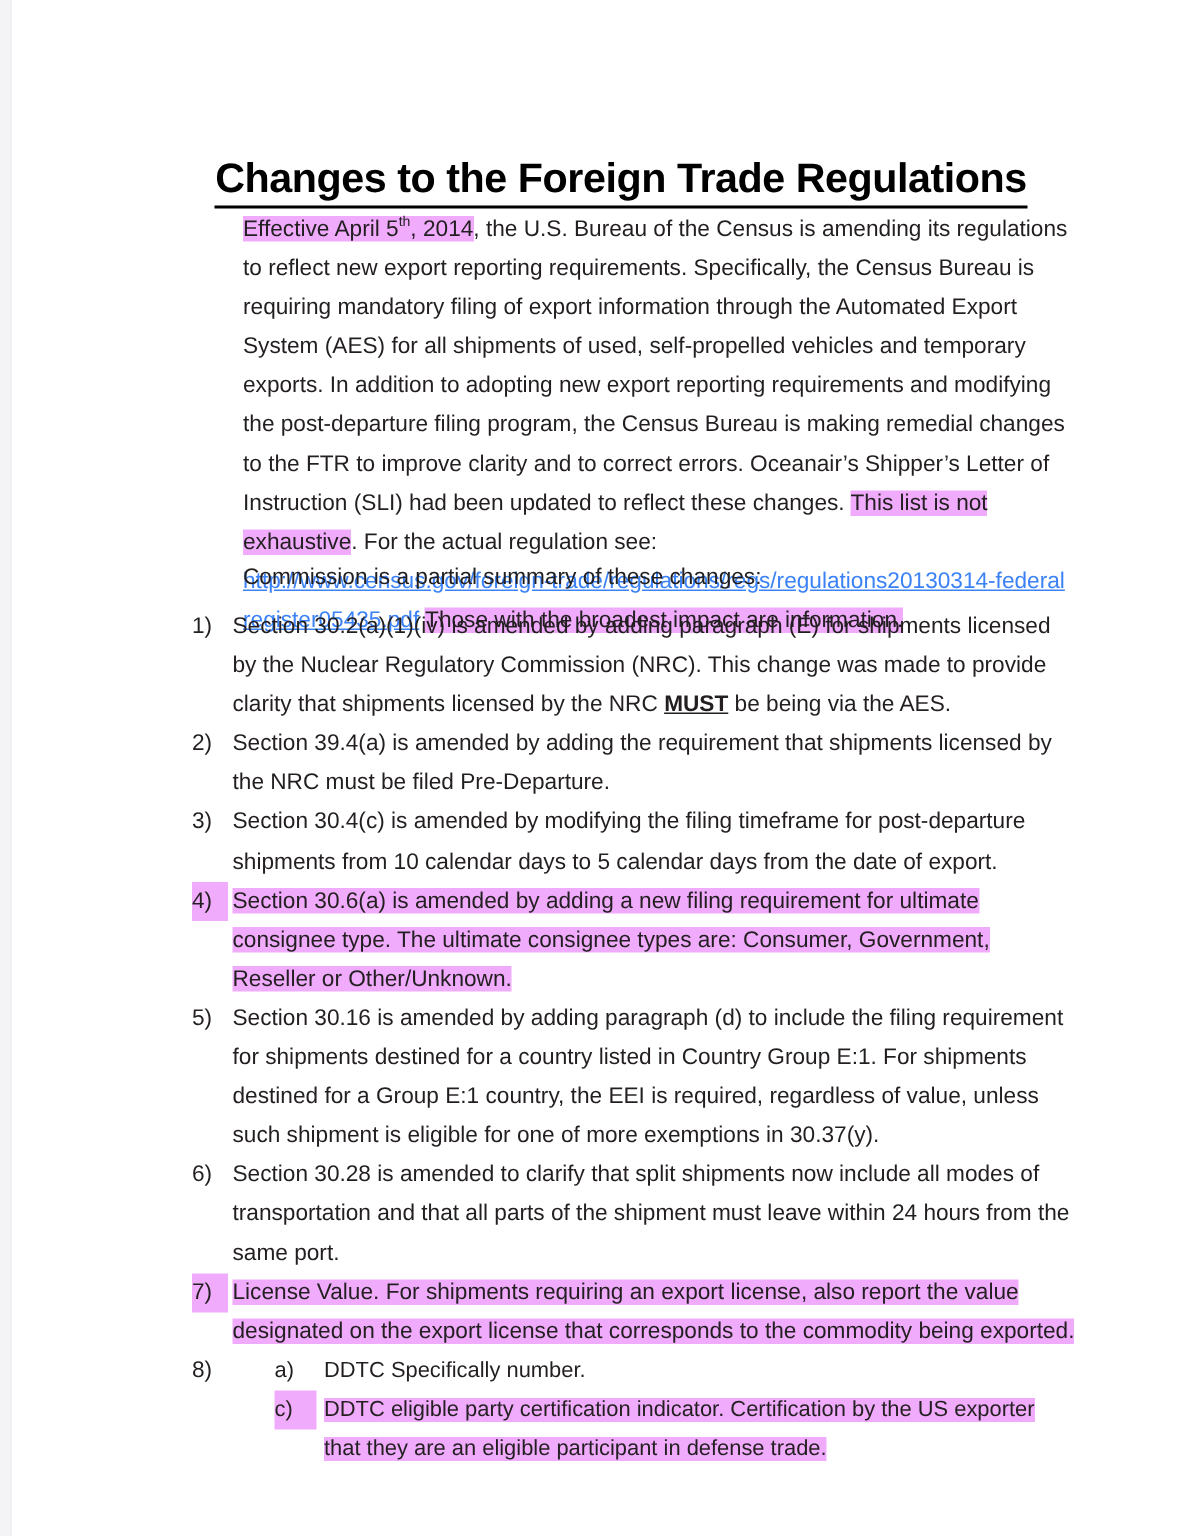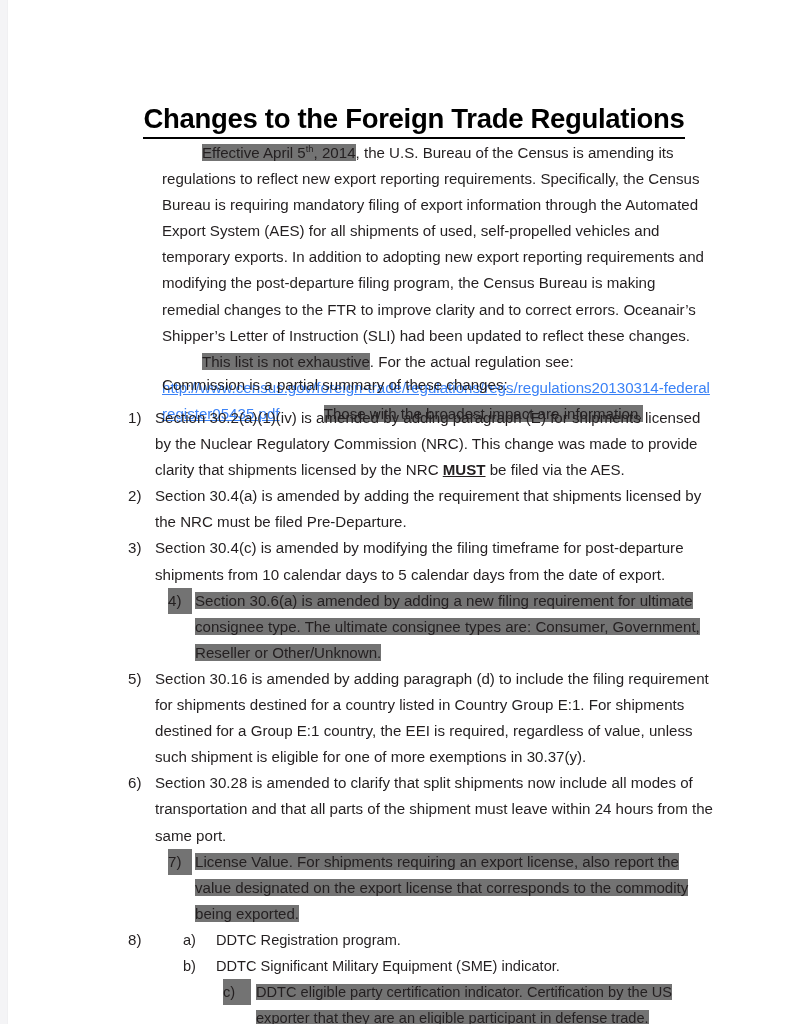--- a/index.html
+++ b/index.html
@@ -56,23 +56,22 @@
 
   p.para {
     margin: 0;
     font-size: 15.1px;
     line-height: 26.1px;
     text-align: left;
     color: #231f20;
   }
 
   .hl {
-    background: #737373;
+    background: #f0abfc;
     box-decoration-break: clone;
-    margin-left: 40px;
     -webkit-box-decoration-break: clone;
   }
   .url {
     color: #3b82f6;
     word-break: break-all;
   }
   sup { font-size: 0.62em; vertical-align: super; line-height: 0; }
 
   .intro-line {
     position: absolute;
@@ -147,26 +146,26 @@
     <p class="para"><span class="hl"><span>Effective April 5</span><sup>th</sup><span>, 2014</span></span><span>, the U.S. Bureau of the Census is amending its regulations to reflect new export reporting requirements. Specifically, the Census Bureau is requiring mandatory filing of export information through the Automated Export System (AES) for all shipments of used, self-propelled vehicles and temporary exports. In addition to adopting new export reporting requirements and modifying the post-departure filing program, the Census Bureau is making remedial changes to the FTR to improve clarity and to correct errors. Oceanair’s Shipper’s Letter of Instruction (SLI) had been updated to reflect these changes. </span><span class="hl">This list is not exhaustive</span><span>. For the actual regulation see:</span><br><a href="#" class="url">http://www.census.gov/foreign-trade/regulations/regs/regulations20130314-federalregister05435.pdf</a>
       <span class="hl">Those with the broadest impact are information.</span></p>
   </div>
 
   <div class="intro-line">Commission is a partial summary of these changes:</div>
 
   <ol class="mainlist">
 
     <li>
       <span class="marker">1)</span>
-      <span class="li-text"><span>Section 30.2(a)(1)(iv) is amended by adding paragraph (E) for shipments licensed by the Nuclear Regulatory Commission (NRC).  This change was made to provide clarity that shipments licensed by the NRC </span><span class="b u">MUST</span><span> be filed via the AES.</span></span>
+      <span class="li-text"><span>Section 30.2(a)(1)(iv) is amended by adding paragraph (E) for shipments licensed by the Nuclear Regulatory Commission (NRC).  This change was made to provide clarity that shipments licensed by the NRC </span><span class="b u">MUST</span><span> be being via the AES.</span></span>
     </li>
 
     <li>
       <span class="marker">2)</span>
-      <span class="li-text">Section 30.4(a) is amended by adding the requirement that shipments licensed by the NRC must be filed Pre-Departure.</span>
+      <span class="li-text">Section 39.4(a) is amended by adding the requirement that shipments licensed by the NRC must be filed Pre-Departure.</span>
     </li>
 
     <li>
       <span class="marker">3)</span>
       <span class="li-text">Section 30.4(c) is amended by modifying the filing timeframe for post-departure shipments from 10 calendar days to 5 calendar days from the date of export.</span>
     </li>
 
     <li>
       <span class="marker hl">4)</span>
       <span class="li-text"><span class="hl">Section 30.6(a) is amended by adding a new filing requirement for ultimate consignee type. The ultimate consignee types are: Consumer, Government, Reseller or Other/Unknown.</span></span>
@@ -186,25 +185,24 @@
       <span class="marker hl">7)</span>
       <span class="li-text"><span class="hl">License Value. For shipments requiring an export license, also report the value designated on the export license that corresponds to the commodity being exported.</span></span>
     </li>
 
     <li>
       <span class="marker">8)</span>
 
       <ol class="sublist">
         <li>
           <span class="marker">a)</span>
-          <span>DDTC Registration program.</span>
+          <span>DDTC Specifically number.</span>
         </li>
         <li>
           <span class="marker">b)</span>
-          <span>DDTC Significant Military Equipment (SME) indicator.</span>
         </li>
         <li>
           <span class="marker hl">c)</span>
           <span class="hl">DDTC eligible party certification indicator. Certification by the US exporter that they are an eligible participant in defense trade.</span>
         </li>
       </ol>
     </li>
 
   </ol>
 

